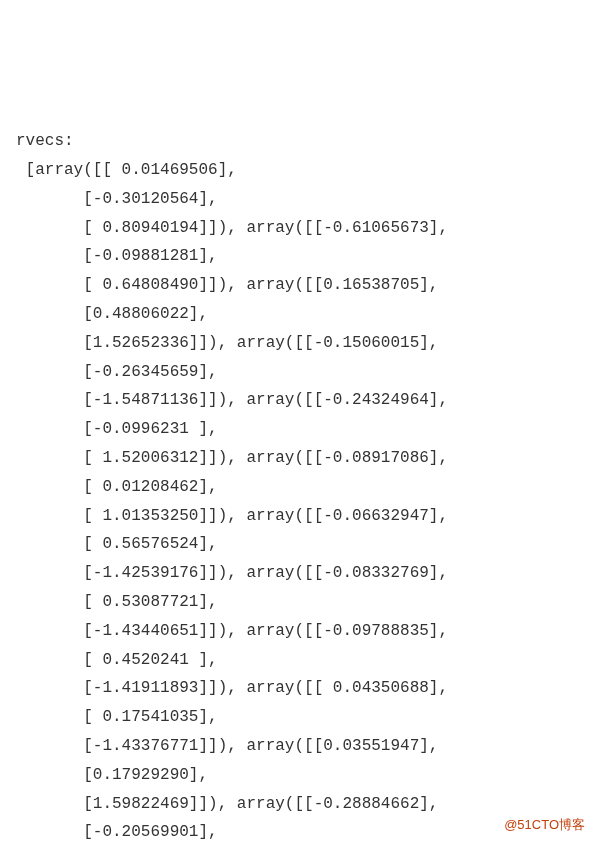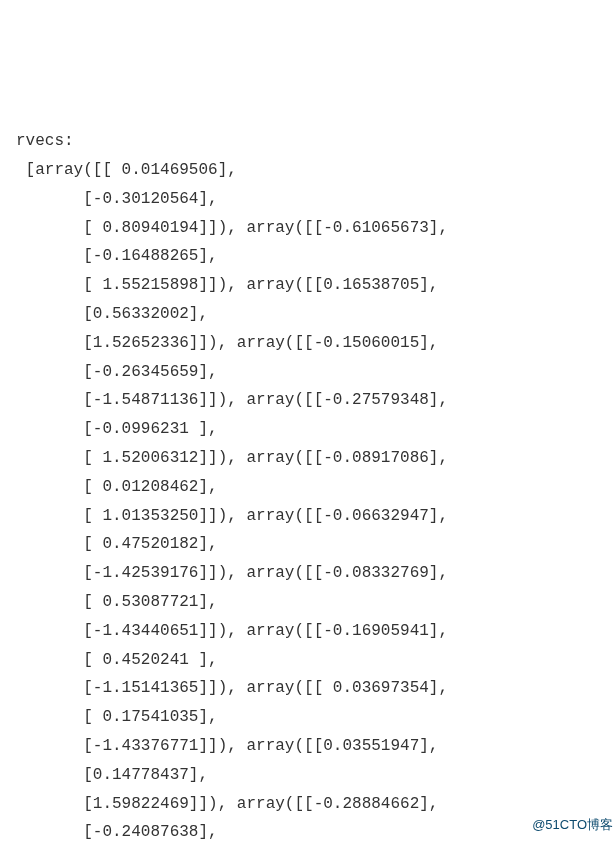--- a/index.html
+++ b/index.html
@@ -19,55 +19,55 @@
       height: 844px;
       position: relative;
       overflow: hidden;
     }
     .code-block {
       white-space: pre;
     }
     .watermark {
       position: absolute;
       bottom: 8px;
-      right: 0;
-      color: #0c4a6e;
+      right: 28px;
+      color: #c2410c;
       font-size: 13px;
       font-family: sans-serif;
     }
   </style>
 </head>
 <body>
 
 
 
 <div class="code-block"><span>rvecs:</span>
 <span> [array([[ 0.01469506],</span>
 <span>       [-0.30120564],</span>
 <span>       [ 0.80940194]]), array([[-0.61065673],</span>
-<span>       [-0.16488265],</span>
-<span>       [ 1.55215898]]), array([[0.16538705],</span>
-<span>       [0.56332002],</span>
+<span>       [-0.09881281],</span>
+<span>       [ 0.64808490]]), array([[0.16538705],</span>
+<span>       [0.48806022],</span>
 <span>       [1.52652336]]), array([[-0.15060015],</span>
 <span>       [-0.26345659],</span>
-<span>       [-1.54871136]]), array([[-0.27579348],</span>
+<span>       [-1.54871136]]), array([[-0.24324964],</span>
 <span>       [-0.0996231 ],</span>
 <span>       [ 1.52006312]]), array([[-0.08917086],</span>
 <span>       [ 0.01208462],</span>
 <span>       [ 1.01353250]]), array([[-0.06632947],</span>
-<span>       [ 0.47520182],</span>
+<span>       [ 0.56576524],</span>
 <span>       [-1.42539176]]), array([[-0.08332769],</span>
 <span>       [ 0.53087721],</span>
-<span>       [-1.43440651]]), array([[-0.16905941],</span>
+<span>       [-1.43440651]]), array([[-0.09788835],</span>
 <span>       [ 0.4520241 ],</span>
-<span>       [-1.15141365]]), array([[ 0.03697354],</span>
+<span>       [-1.41911893]]), array([[ 0.04350688],</span>
 <span>       [ 0.17541035],</span>
 <span>       [-1.43376771]]), array([[0.03551947],</span>
-<span>       [0.14778437],</span>
+<span>       [0.17929290],</span>
 <span>       [1.59822469]]), array([[-0.28884662],</span>
-<span>       [-0.24087638],</span>
+<span>       [-0.20569901],</span>
 
 </div>
 
 <div class="watermark">@51CTO博客</div>
 
 
 
 
 </body></html>

